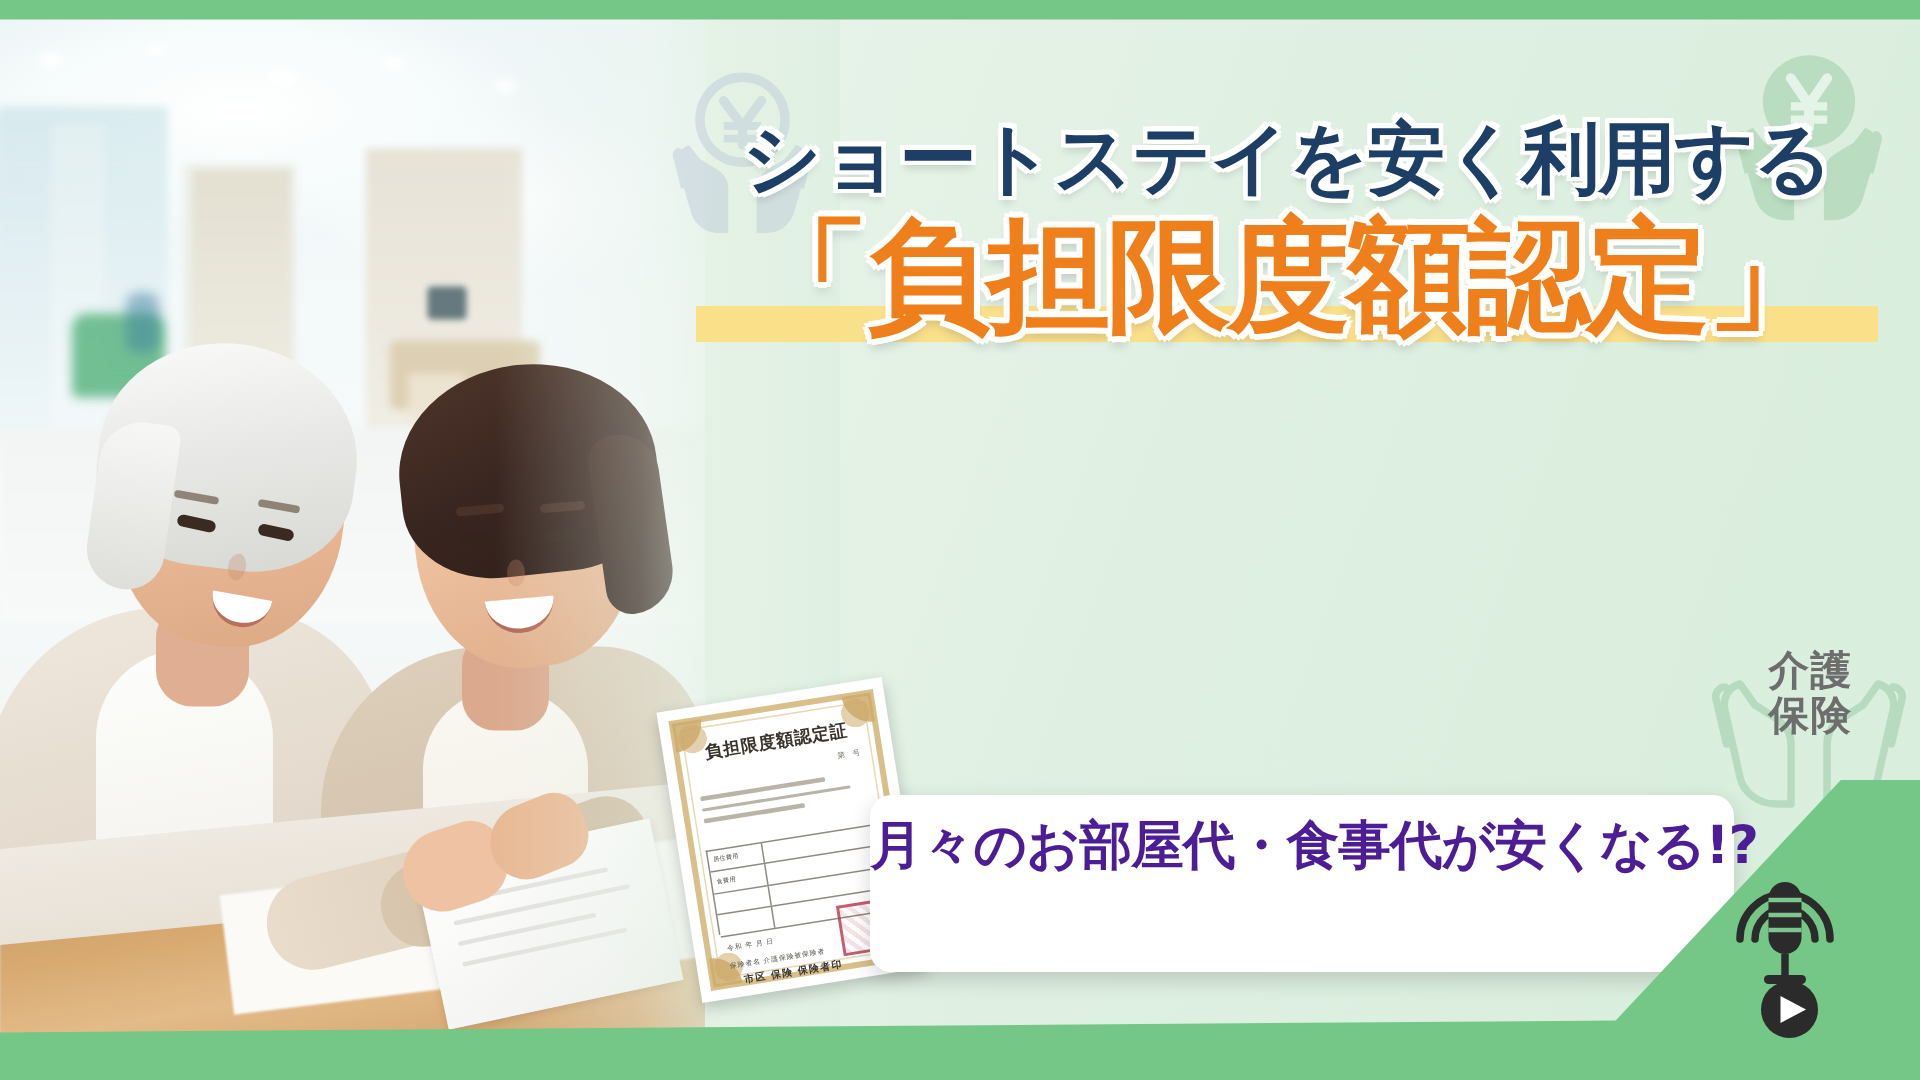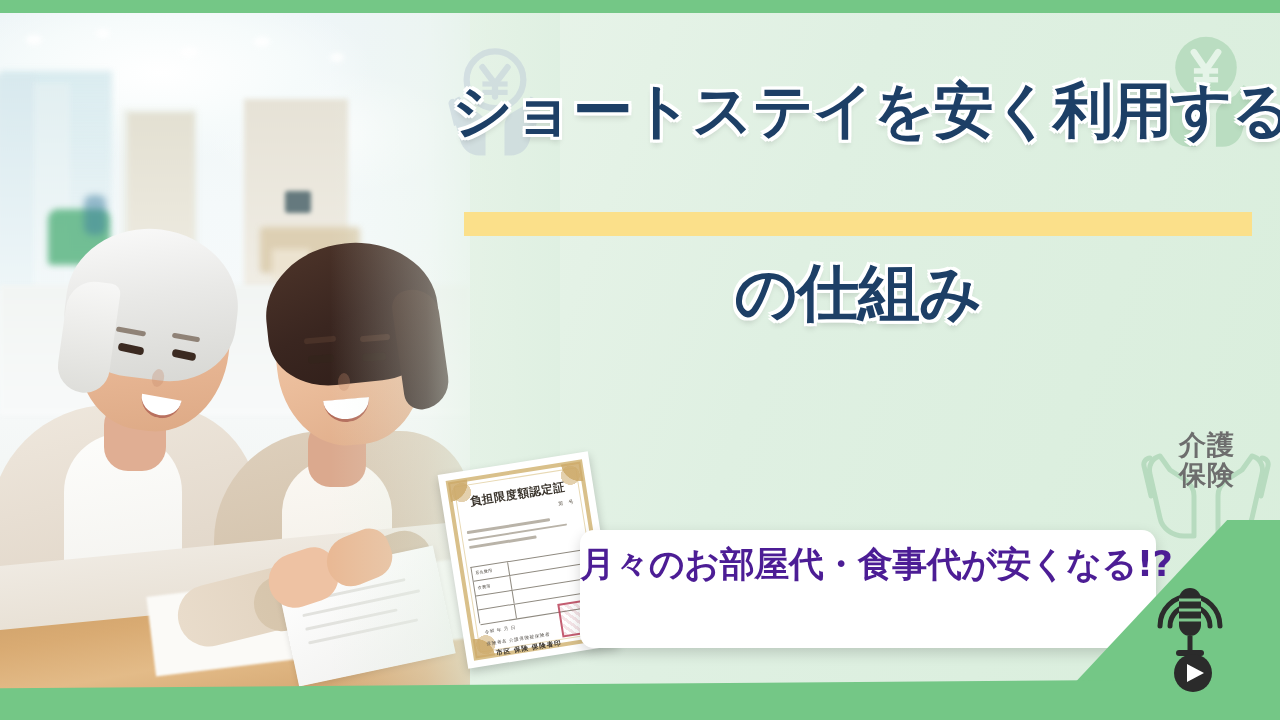--- a/index.html
+++ b/index.html
@@ -173,38 +173,38 @@
 
   
   .wm{position:absolute;z-index:8;}
   .wm-left{left:432px;top:42px;width:126px;height:126px;opacity:.55;}
   .wm-right{left:1140px;top:28px;width:132px;height:132px;opacity:.9;}
   .wm-hands-insurance{left:1126px;top:418px;width:160px;height:130px;opacity:.9;}
   .wm-label{
     position:absolute;z-index:10;left:1160px;top:432px;width:94px;
     text-align:center;color:#6d6d6d;font-weight:700;line-height:1.12;
     font-size:27px;letter-spacing:1px;
-    font-family:Liberation Mono, monospace;
+    font-family:Liberation Sans, sans-serif;
   }
 
   
   .titles{position:absolute;left:452px;top:66px;width:812px;z-index:20;}
   .t-line{
     font-family:"DejaVu Sans","Liberation Sans",sans-serif;
     font-weight:700;white-space:nowrap;line-height:1;
   }
   .t1{
     font-size:82px;color:#1d3f66;text-align:center;letter-spacing:-1px;
     text-shadow:
       -3px -3px 0 #fff, 3px -3px 0 #fff, -3px 3px 0 #fff, 3px 3px 0 #fff,
       0 -4px 0 #fff, 0 4px 0 #fff, -4px 0 0 #fff, 4px 0 0 #fff,
       0 6px 7px rgba(0,0,0,.18);
   }
   .t2{
-    margin-top:14px;font-size:60px;color:#1d3f66;text-align:center;letter-spacing:-1px;
+    margin-top:14px;font-size:52px;color:#1d3f66;text-align:center;letter-spacing:-1px;
     text-shadow:
       -3px -3px 0 #fff, 3px -3px 0 #fff, -3px 3px 0 #fff, 3px 3px 0 #fff,
       0 -3px 0 #fff, 0 3px 0 #fff, -3px 0 0 #fff, 3px 0 0 #fff,
       0 5px 6px rgba(0,0,0,.16);
   }
   .hl-wrap{position:relative;margin-top:12px;height:94px;}
   .hl-bar{
     position:absolute;left:12px;top:60px;width:788px;height:24px;
     background:#fbe08a;z-index:1;
   }
@@ -404,22 +404,22 @@
   </div>
   <div class="wm-label">
     <div>介護</div>
     <div>保険</div>
   </div>
 
   <div class="titles">
     <div class="t-line t2">ショートステイを安く利用する</div>
     <div class="hl-wrap">
       <div class="hl-bar"></div>
+      <div class="t-line t3">「負担限度額認定」</div>
     </div>
-    <div class="t-line t4">の仕組み</div>
   </div>
 
   <div class="cert">
     <div class="frame"></div>
     <div class="corner c-tl"></div>
     <div class="corner c-tr"></div>
     <div class="corner c-bl"></div>
     <div class="corner c-br"></div>
     <div class="cert-title">負担限度額認定証</div>
     <div class="cert-sub">第 号</div>

